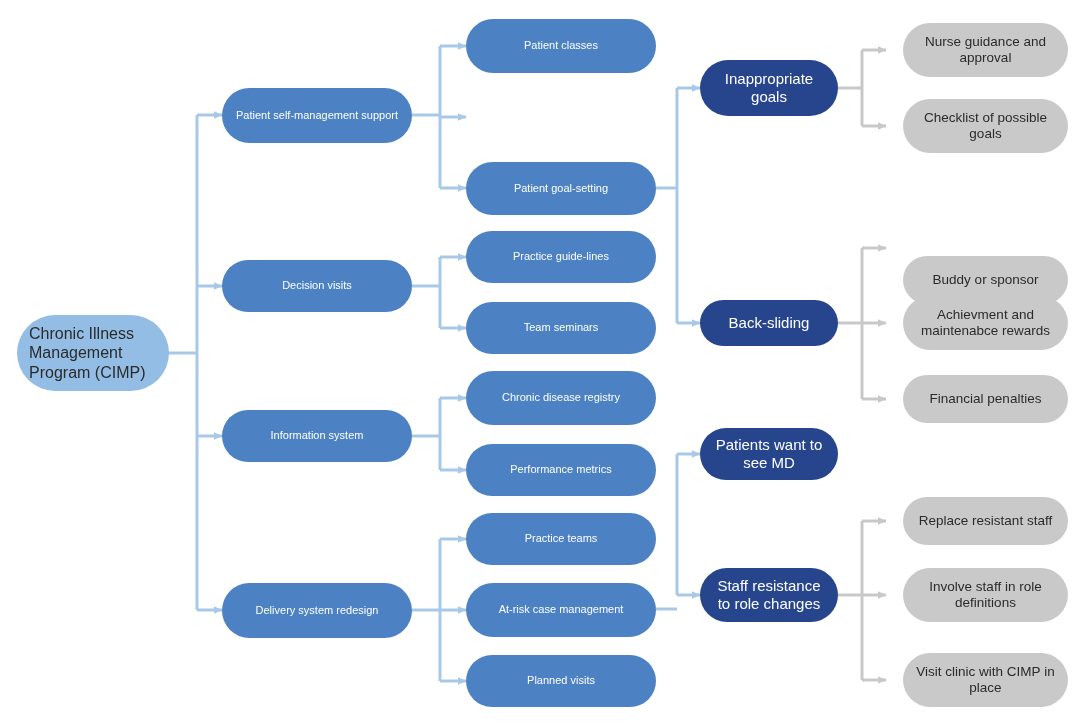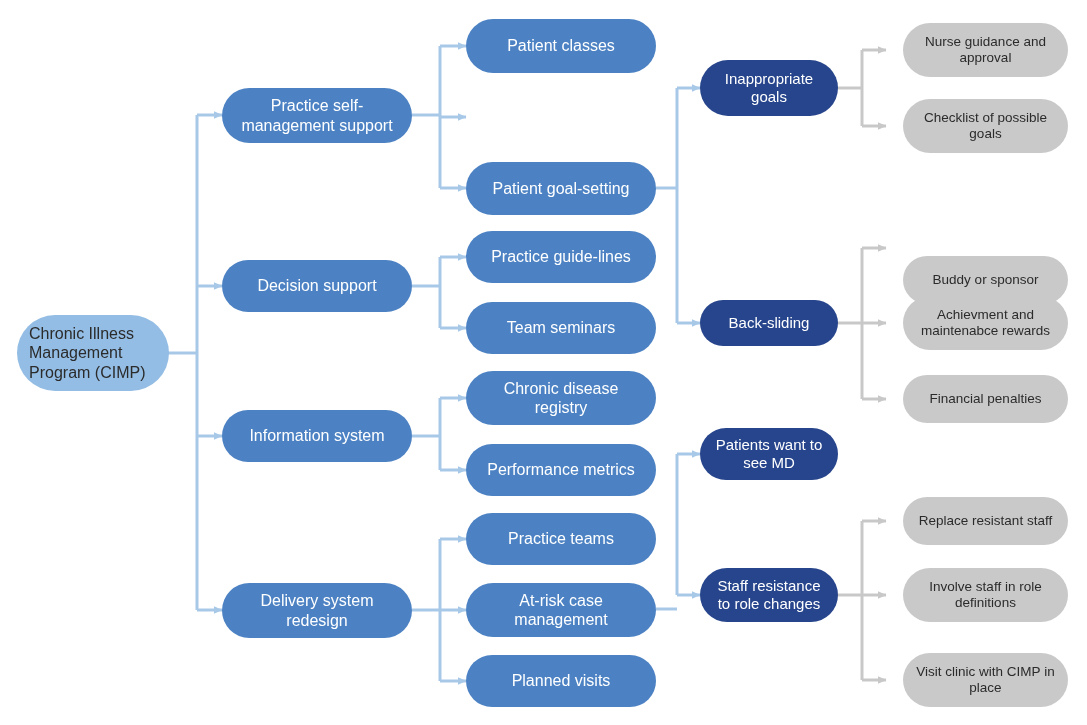--- a/index.html
+++ b/index.html
@@ -4,21 +4,21 @@
 <style>
   html,body{margin:0;padding:0;background:#ffffff;}
   body{font-family:"Liberation Sans", sans-serif;}
   #canvas{position:relative;width:1087px;height:725px;overflow:hidden;background:#fff;}
   svg#wires{position:absolute;left:0;top:0;width:1087px;height:725px;}
   .node{position:absolute;box-sizing:border-box;display:flex;align-items:center;justify-content:center;
         text-align:center;line-height:1.2;border-radius:999px;padding:2px 10px;}
   .node span{display:block;width:100%;}
   .n-root{background:#93bde4;color:#2b2b2b;font-size:16px;text-align:left;justify-content:flex-start;padding-left:12px;}
   .n-root span{text-align:left;}
-  .n-blue{background:#4c82c3;color:#ffffff;font-size:16px;}
+  .n-blue{background:#4c82c3;color:#ffffff;font-size:11px;}
   .n-navy{background:#27458c;color:#ffffff;font-size:15px;}
   .n-gray{background:#c9c9c9;color:#2b2b2b;font-size:13.5px;}
 </style>
 </head>
 <body>
 
 <div id="canvas">
 
   <svg id="wires" viewBox="0 0 1087 725">
     <defs>
@@ -89,24 +89,24 @@
       <path d="M862,595 L886,595" marker-end="url(#arrG)"></path>
       <path d="M862,680 L886,680" marker-end="url(#arrG)"></path>
     </g>
   </svg>
 
   <div class="node n-root" style="left:17px;top:315px;width:152px;height:76px;">
     <span>Chronic Illness Management Program (CIMP)</span>
   </div>
 
   <div class="node n-blue" style="left:222px;top:88px;width:190px;height:55px;">
-    <span>Practice self-management support</span>
+    <span>Patient self-management support</span>
   </div>
   <div class="node n-blue" style="left:222px;top:260px;width:190px;height:52px;">
-    <span>Decision support</span>
+    <span>Decision visits</span>
   </div>
   <div class="node n-blue" style="left:222px;top:410px;width:190px;height:52px;">
     <span>Information system</span>
   </div>
   <div class="node n-blue" style="left:222px;top:583px;width:190px;height:55px;">
     <span>Delivery system redesign</span>
   </div>
 
   <div class="node n-blue" style="left:466px;top:19px;width:190px;height:54px;">
     <span>Patient classes</span>

